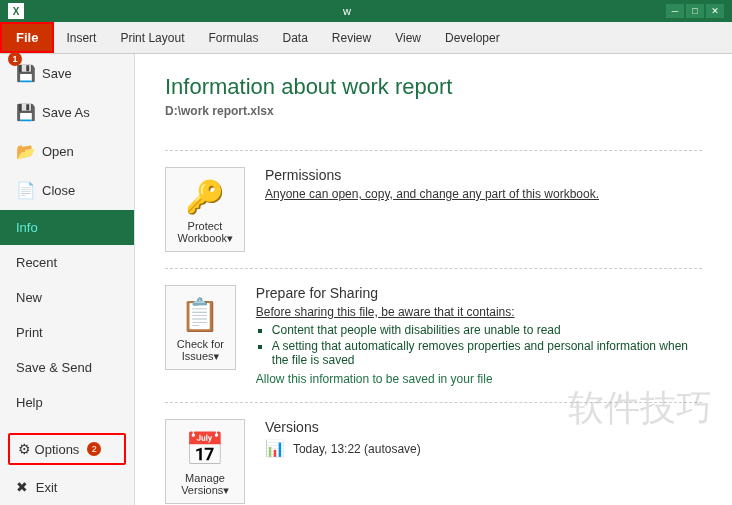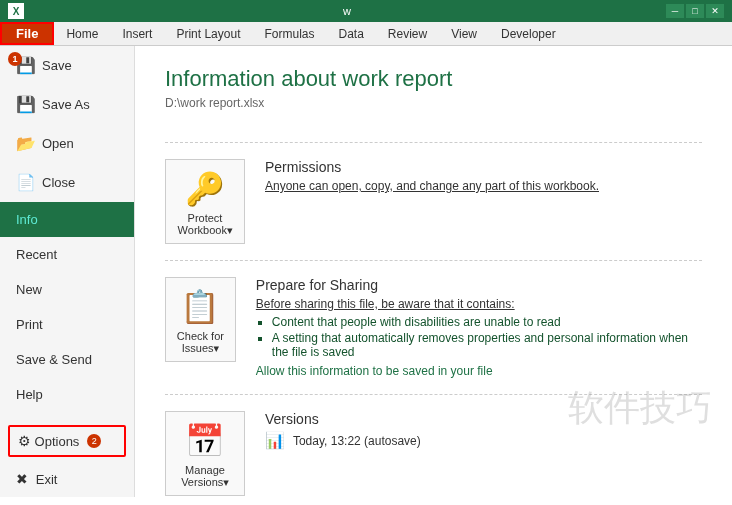--- a/index.html
+++ b/index.html
@@ -39,21 +39,21 @@
       display: flex; align-items: center; justify-content: center;
       color: #fff; font-size: 9px;
     }
 
     
     .ribbon {
       background: #f0f0f0;
       border-bottom: 1px solid #ccc;
       display: flex;
       align-items: stretch;
-      height: 24px;
+      height: 32px;
     }
     .file-tab {
       background: #cc3300;
       color: #fff;
       padding: 0 14px;
       font-size: 13px;
       display: flex; align-items: center;
       cursor: pointer;
       font-weight: bold;
       border: 2px solid red;
@@ -134,20 +134,21 @@
     .content-title {
       font-size: 22px;
       font-weight: 300;
       color: #1e7145;
       margin-bottom: 4px;
     }
     .content-subtitle {
       font-size: 12px;
       color: #666;
       margin-bottom: 32px;
+      font-weight: bold;
     }
     .divider {
       border: none;
       border-top: 1px dashed #ccc;
       margin: 16px 0;
     }
     .section {
       display: flex;
       gap: 20px;
       align-items: flex-start;
@@ -208,21 +209,21 @@
     }
     .version-icon {
       font-size: 16px;
       color: #1e7145;
     }
 
     
     .watermark {
       position: absolute;
       right: 20px;
-      bottom: 64px;
+      bottom: 72px;
       font-size: 36px;
       color: rgba(150,150,150,0.3);
       pointer-events: none;
       font-family: 'Microsoft YaHei', sans-serif;
     }
 
     .ribbon-wrapper {
       position: relative;
     }
   </style>
@@ -238,23 +239,20 @@
     <button class="title-btn">✕</button>
   </div>
 </div>
 
 <div class="ribbon ribbon-wrapper">
   <div class="file-tab" style="position:relative;">
     <span>File</span>
     <div class="ribbon-badge">1</div>
   </div>
   <div class="ribbon-tab">
-      <span>Home</span>
-    </div>
-  <div class="ribbon-tab">
       <span>Insert</span>
     </div>
   <div class="ribbon-tab">
       <span>Print Layout</span>
     </div>
   <div class="ribbon-tab">
       <span>Formulas</span>
     </div>
   <div class="ribbon-tab">
       <span>Data</span>

